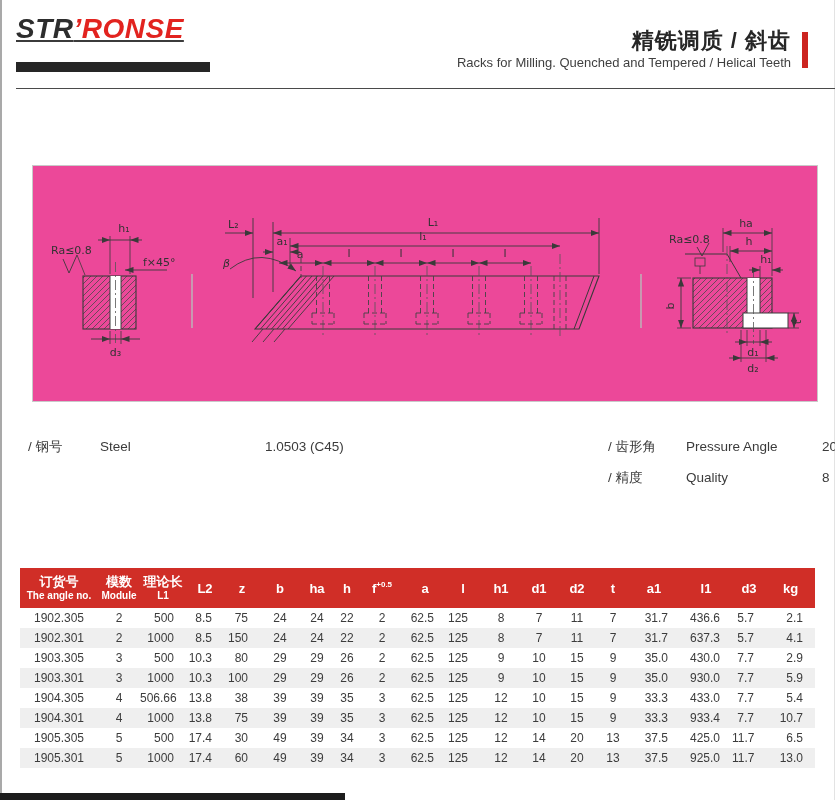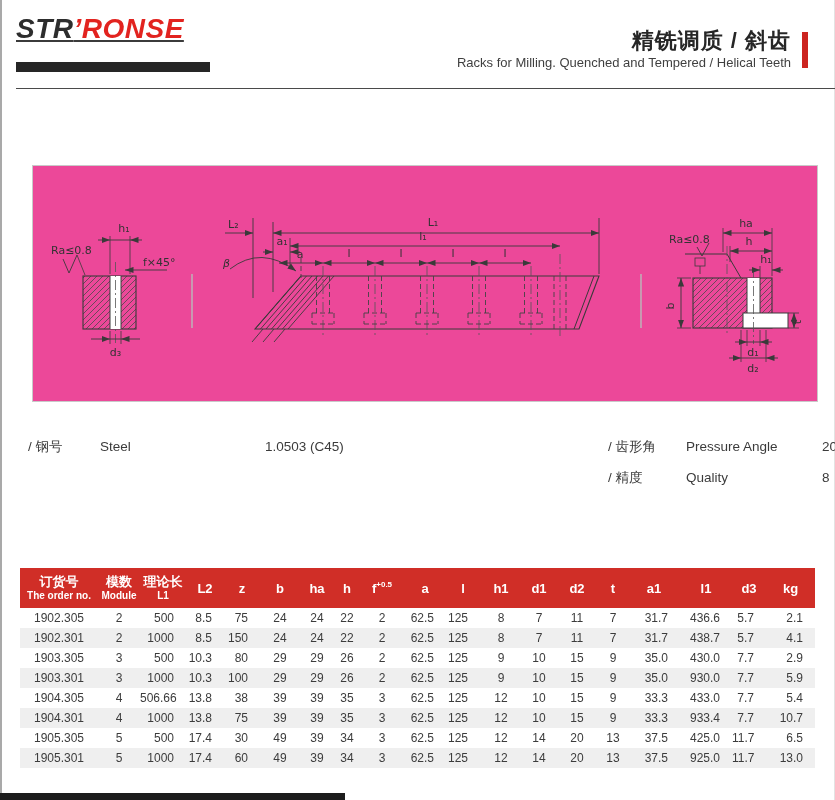--- a/index.html
+++ b/index.html
@@ -305,21 +305,21 @@
       <col style="width: 30px;">
       <col style="width: 52px;">
       <col style="width: 52px;">
       <col style="width: 34px;">
       <col style="width: 49px;">
     </colgroup>
   <thead>
       <tr>
         <th>
           <div class="hzh">订货号</div>
-          <div class="hen">The order no.</div>
+          <div class="hen">The angle no.</div>
         </th>
         <th>
           <div class="hzh">模数</div>
           <div class="hen">Module</div>
         </th>
         <th>
           <div class="hzh">理论长</div>
           <div class="hen">L1</div>
         </th>
         <th><span class="hlbl">L2</span></th>
@@ -372,21 +372,21 @@
         <td>24</td>
         <td>22</td>
         <td>2</td>
         <td class="r">62.5</td>
         <td class="r">125</td>
         <td>8</td>
         <td>7</td>
         <td>11</td>
         <td>7</td>
         <td class="r">31.7</td>
-        <td class="r">438.7</td>
+        <td class="r">637.3</td>
         <td class="r">5.7</td>
         <td class="r">4.1</td>
       </tr>
       <tr>
         <td>1903.305</td>
         <td>3</td>
         <td class="r">500</td>
         <td class="r">10.3</td>
         <td class="r">80</td>
         <td>29</td>

